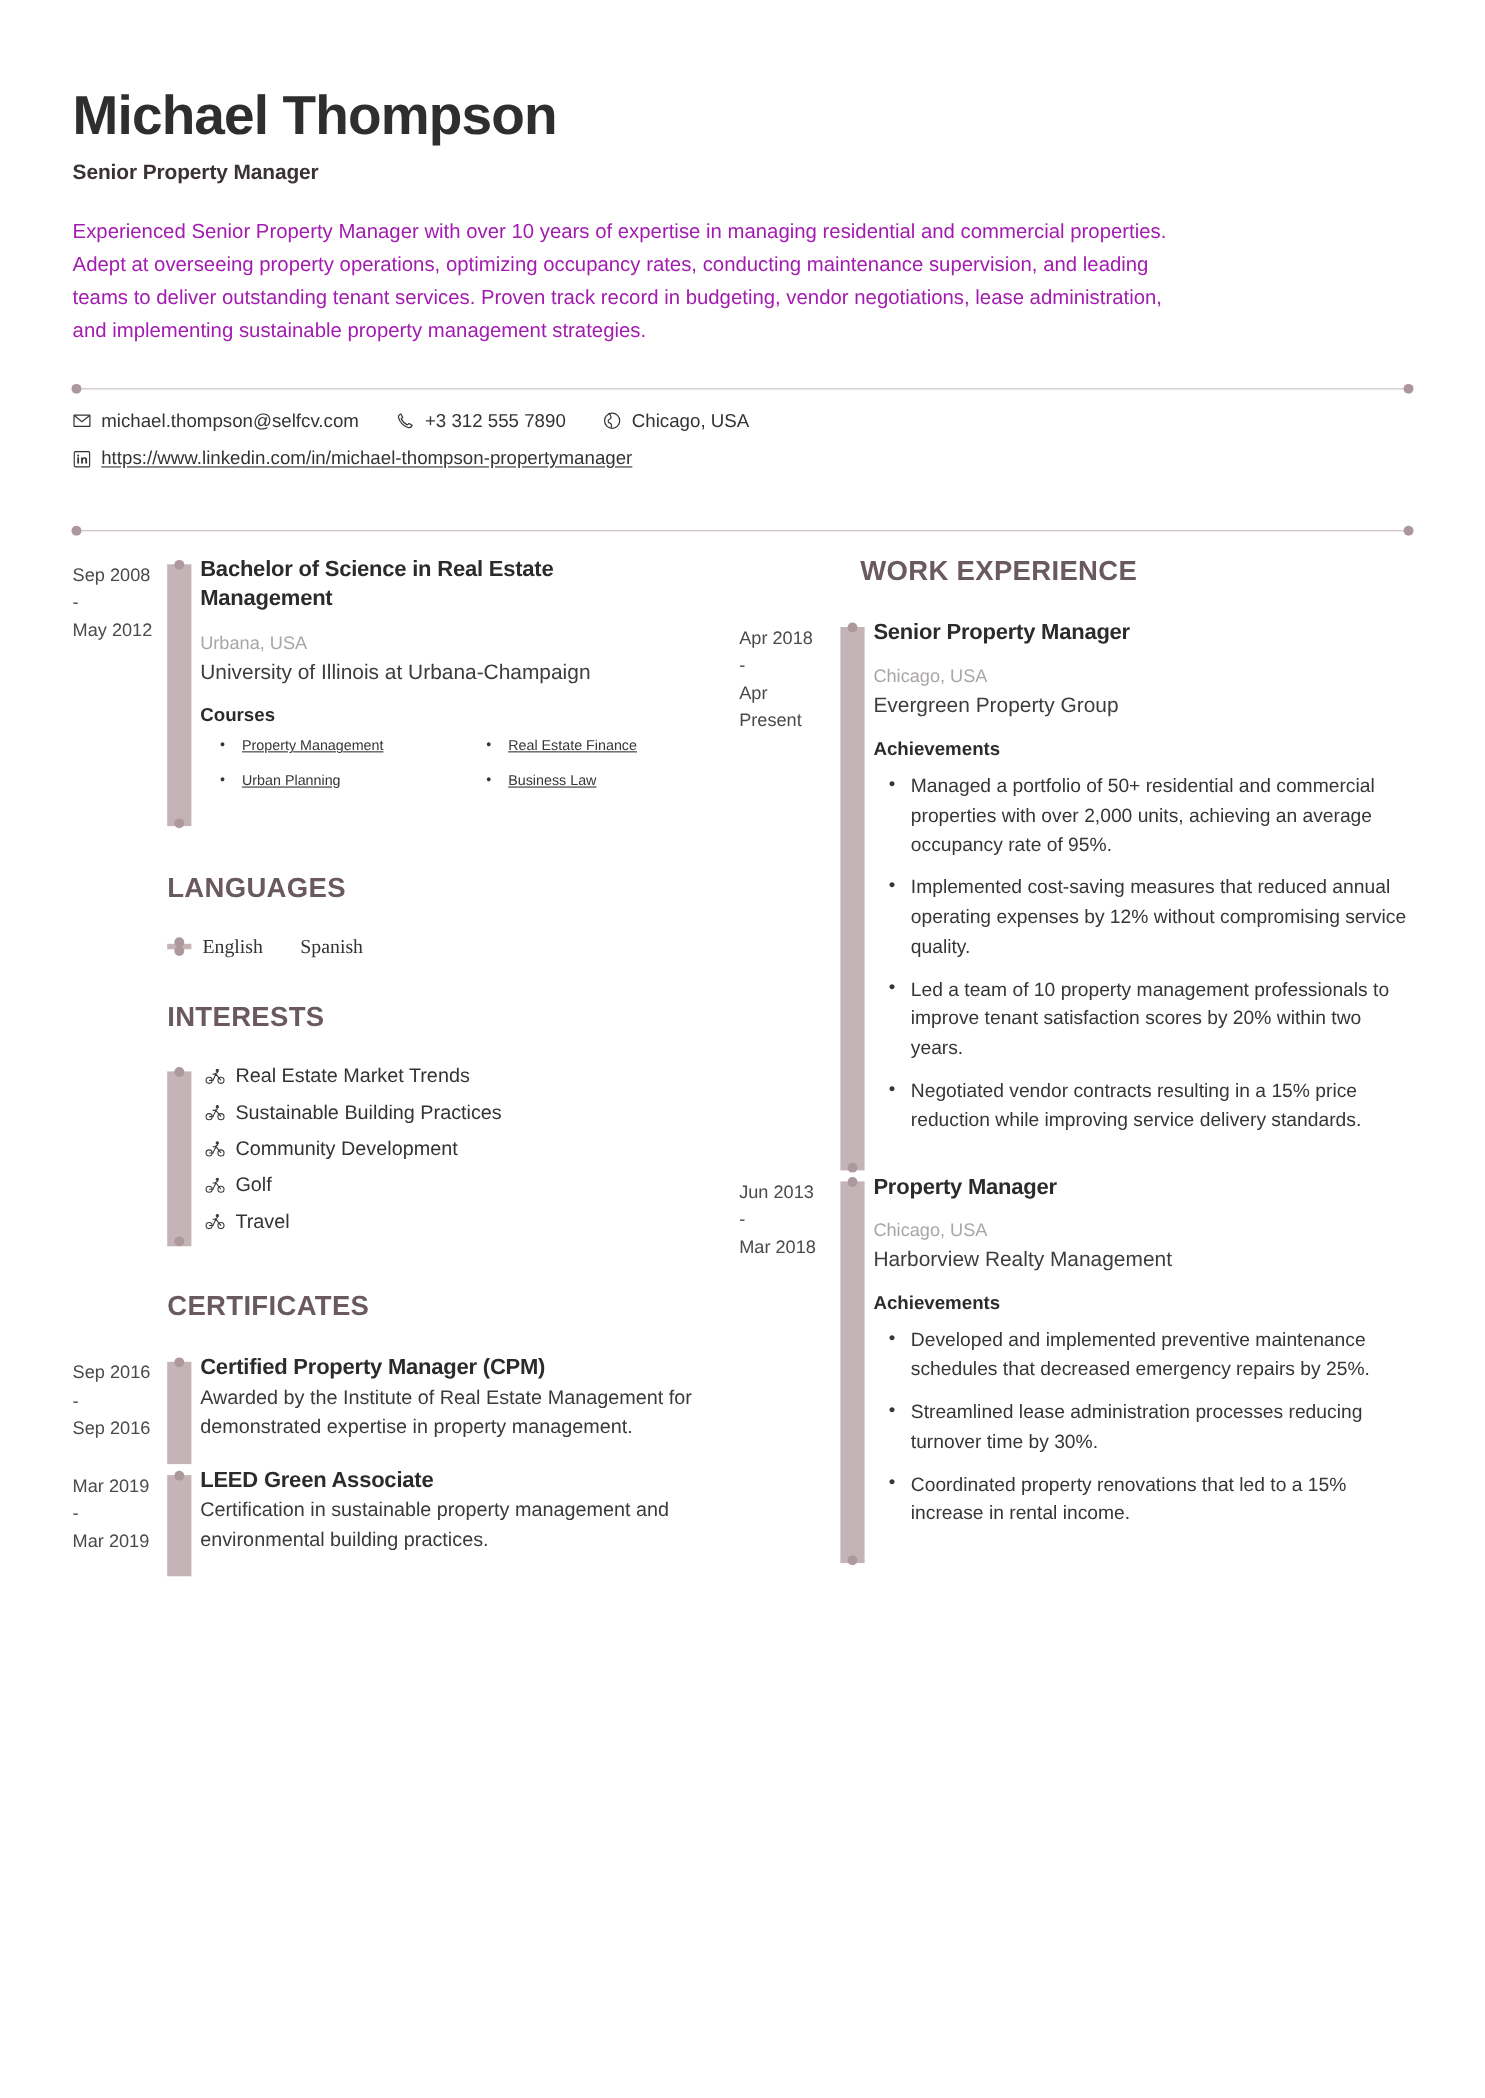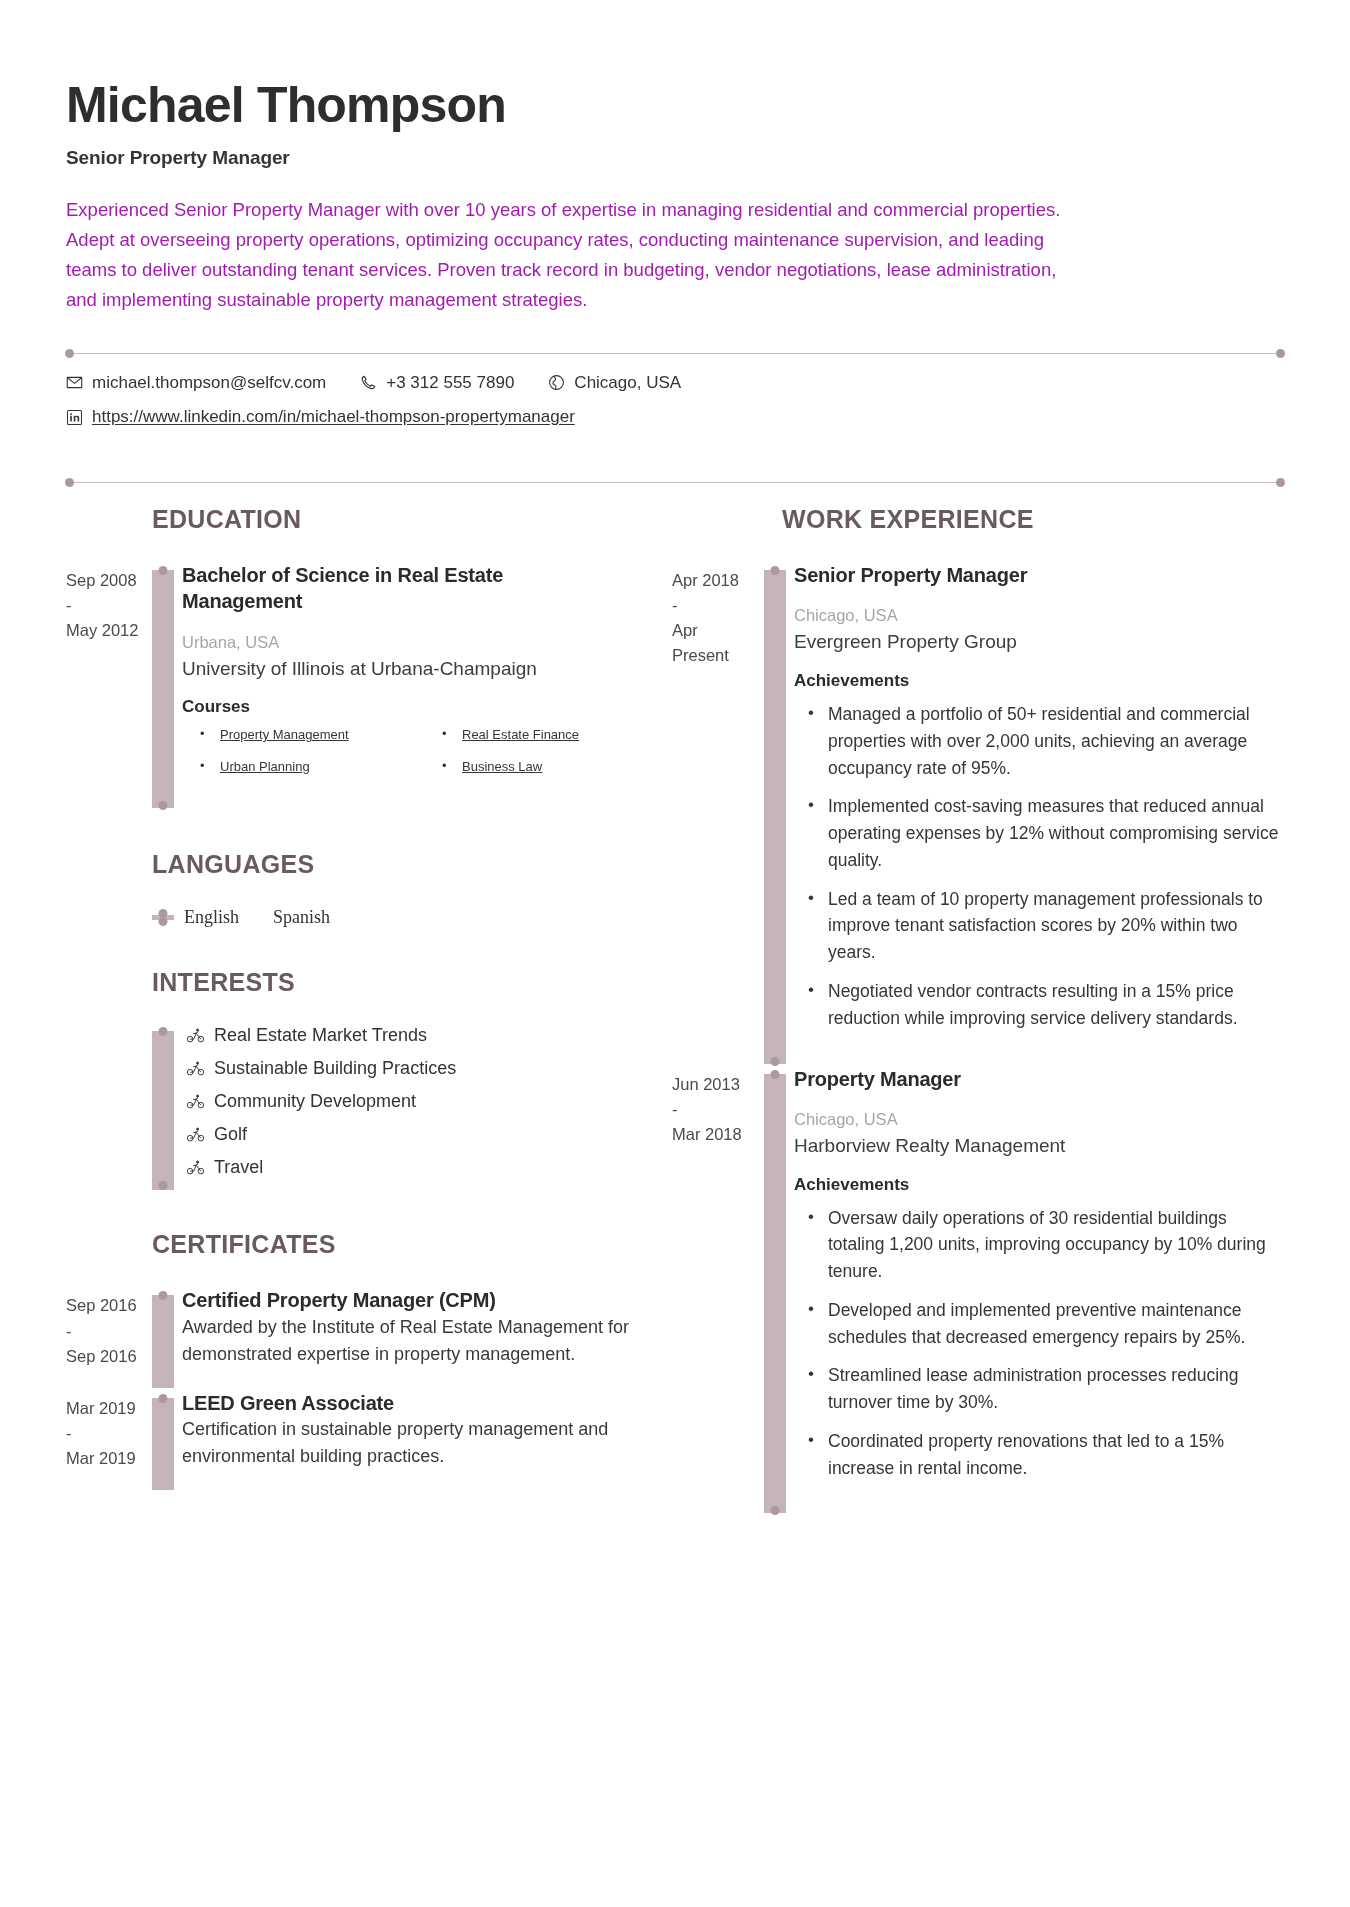--- a/index.html
+++ b/index.html
@@ -367,21 +367,20 @@
       </div>
     </div>
   </div>
   <div class="rule"></div>
 
   <div class="columns">
 
     <div class="col-left">
 
       <div class="section">
-        <div class="section-title sec-head-pad-left">EDUCATION</div>
         <div class="entry">
           <div class="dates dates-left">
             <div>Sep 2008</div>
             <div>-</div>
             <div>May 2012</div>
           </div>
           <div class="tl">
             <span class="dot top"></span>
             <span class="line"></span>
             <span class="dot bottom"></span>
@@ -573,21 +572,20 @@
             <span class="dot bottom"></span>
           </div>
           <div class="entry-body">
             <div class="entry-head">
               <div class="entry-title">Property Manager</div>
               <div class="entry-loc">Chicago, USA</div>
             </div>
             <div class="entry-sub">Harborview Realty Management</div>
             <div class="sub-head">Achievements</div>
             <ul class="bullets">
-              <li>Oversaw daily operations of 30 residential buildings totaling 1,200 units, improving occupancy by 10% during tenure.</li>
               <li>Developed and implemented preventive maintenance schedules that decreased emergency repairs by 25%.</li>
               <li>Streamlined lease administration processes reducing turnover time by 30%.</li>
               <li>Coordinated property renovations that led to a 15% increase in rental income.</li>
             </ul>
           </div>
         </div>
 
       </div>
     </div>
   </div>

